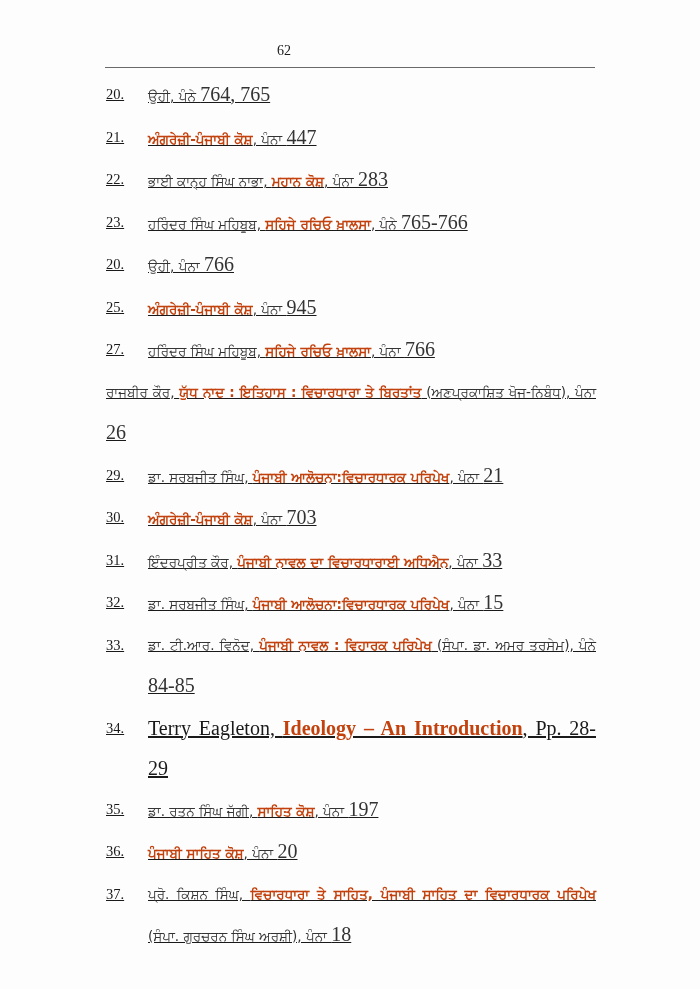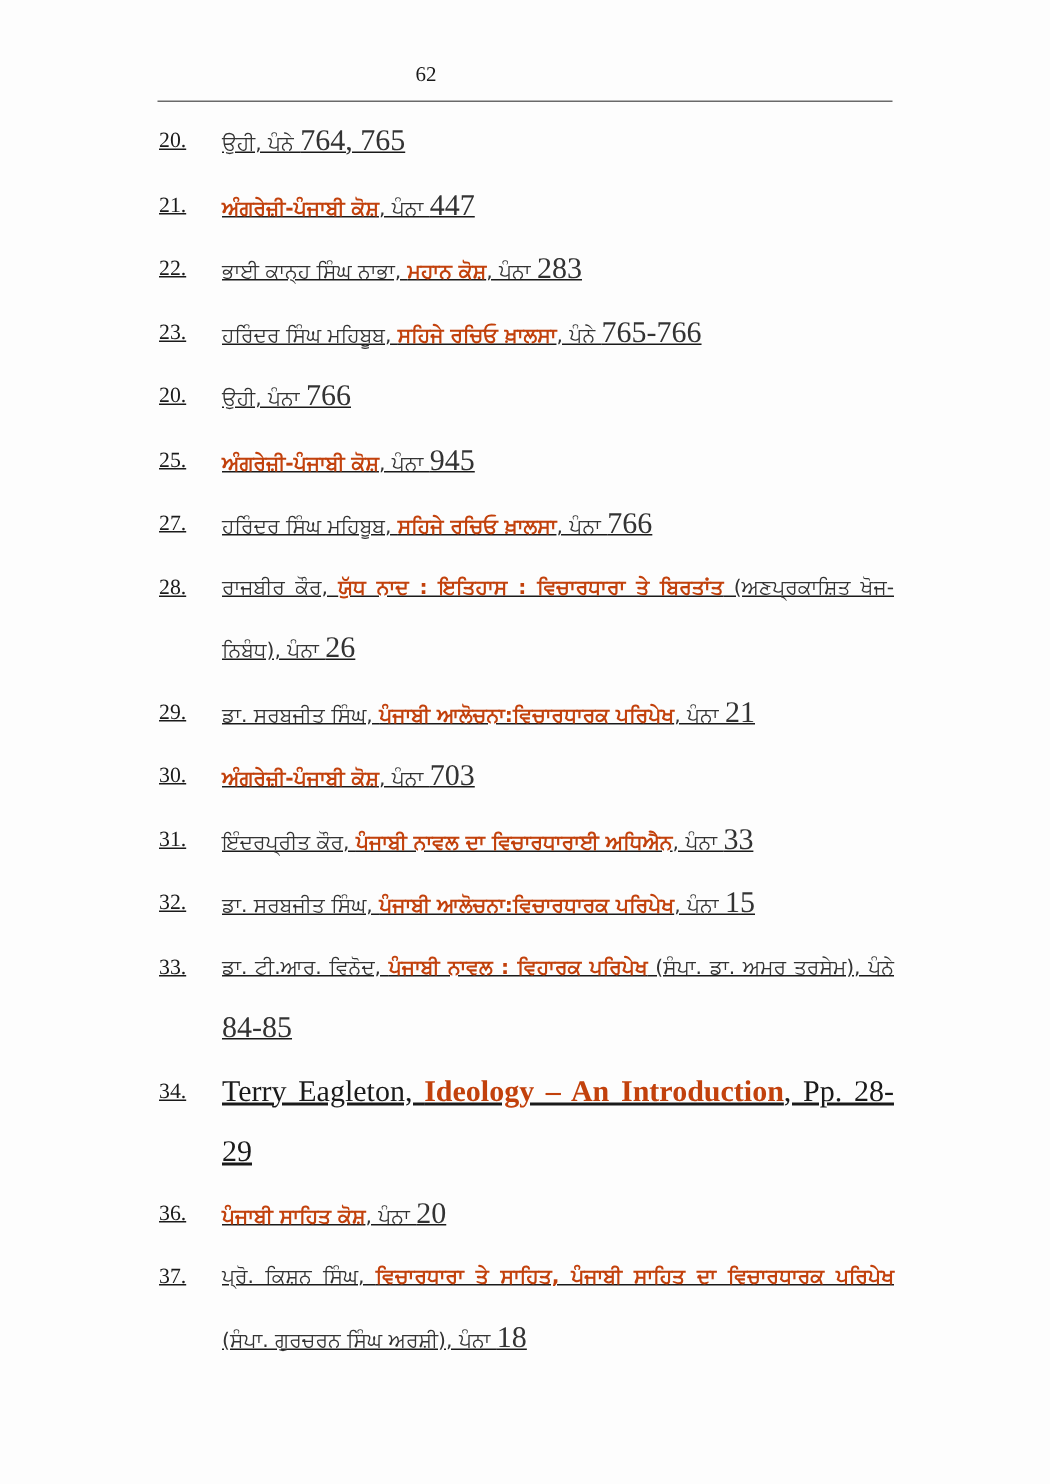--- a/index.html
+++ b/index.html
@@ -101,21 +101,20 @@
     </li>
     <li class="note">
       <span class="note-num">25.</span>
       <span class="note-body"><b>ਅੰਗਰੇਜ਼ੀ-ਪੰਜਾਬੀ ਕੋਸ਼</b><span>, ਪੰਨਾ </span><span class="pg">945</span></span>
     </li>
     <li class="note">
       <span class="note-num">27.</span>
       <span class="note-body"><span>ਹਰਿੰਦਰ ਸਿੰਘ ਮਹਿਬੂਬ, </span><b>ਸਹਿਜੇ ਰਚਿਓ ਖ਼ਾਲਸਾ</b><span>, ਪੰਨਾ </span><span class="pg">766</span></span>
     </li>
     <li class="note">
-      <span class="note-num">28.</span>
       <span class="note-body"><span>ਰਾਜਬੀਰ ਕੌਰ, </span><b>ਯੁੱਧ ਨਾਦ : ਇਤਿਹਾਸ : ਵਿਚਾਰਧਾਰਾ ਤੇ ਬਿਰਤਾਂਤ</b><span> (ਅਣਪ੍ਰਕਾਸ਼ਿਤ ਖੋਜ-ਨਿਬੰਧ), ਪੰਨਾ </span><span class="pg">26</span></span>
     </li>
     <li class="note">
       <span class="note-num">29.</span>
       <span class="note-body"><span>ਡਾ. ਸਰਬਜੀਤ ਸਿੰਘ, </span><b>ਪੰਜਾਬੀ ਆਲੋਚਨਾ:ਵਿਚਾਰਧਾਰਕ ਪਰਿਪੇਖ</b><span>, ਪੰਨਾ </span><span class="pg">21</span></span>
     </li>
     <li class="note">
       <span class="note-num">30.</span>
       <span class="note-body"><b>ਅੰਗਰੇਜ਼ੀ-ਪੰਜਾਬੀ ਕੋਸ਼</b><span>, ਪੰਨਾ </span><span class="pg">703</span></span>
     </li>
@@ -129,20 +128,24 @@
     </li>
     <li class="note">
       <span class="note-num">33.</span>
       <span class="note-body"><span>ਡਾ. ਟੀ.ਆਰ. ਵਿਨੋਦ, </span><b>ਪੰਜਾਬੀ ਨਾਵਲ : ਵਿਹਾਰਕ ਪਰਿਪੇਖ</b><span> (ਸੰਪਾ. ਡਾ. ਅਮਰ ਤਰਸੇਮ), ਪੰਨੇ </span><span class="pg">84-85</span></span>
     </li>
     <li class="note">
       <span class="note-num">34.</span>
       <span class="note-body latin"><span>Terry Eagleton, </span><b>Ideology – An Introduction</b><span>, Pp. 28-29</span></span>
     </li>
     <li class="note">
+      <span class="note-num">35.</span>
+      <span class="note-body"><span>ਡਾ. ਰਤਨ ਸਿੰਘ ਜੱਗੀ, </span><b>ਸਾਹਿਤ ਕੋਸ਼</b><span>, ਪੰਨਾ </span><span class="pg">197</span></span>
+    </li>
+    <li class="note">
       <span class="note-num">36.</span>
       <span class="note-body"><b>ਪੰਜਾਬੀ ਸਾਹਿਤ ਕੋਸ਼</b><span>, ਪੰਨਾ </span><span class="pg">20</span></span>
     </li>
     <li class="note">
       <span class="note-num">37.</span>
       <span class="note-body"><span>ਪ੍ਰੋ. ਕਿਸ਼ਨ ਸਿੰਘ, </span><b>ਵਿਚਾਰਧਾਰਾ ਤੇ ਸਾਹਿਤ, ਪੰਜਾਬੀ ਸਾਹਿਤ ਦਾ ਵਿਚਾਰਧਾਰਕ ਪਰਿਪੇਖ</b><span> (ਸੰਪਾ. ਗੁਰਚਰਨ ਸਿੰਘ ਅਰਸ਼ੀ), ਪੰਨਾ </span><span class="pg">18</span></span>
     </li>
   </ol>
 
 </body></html>

